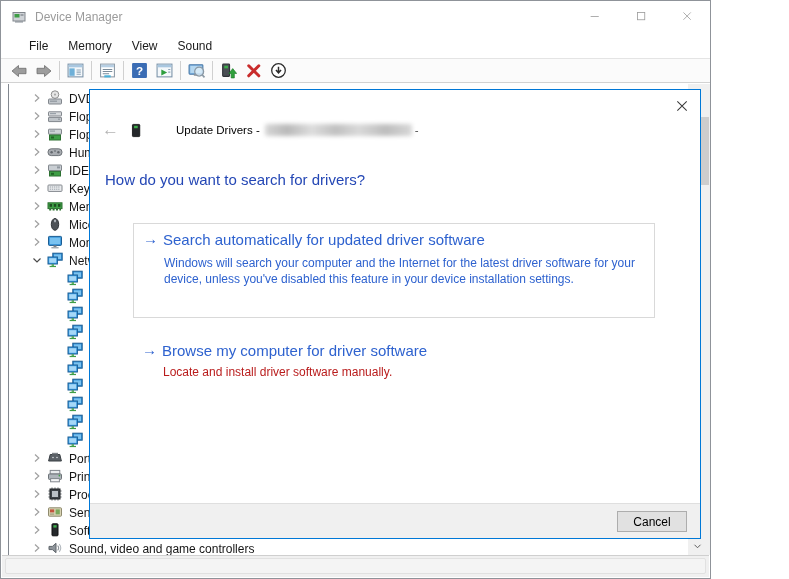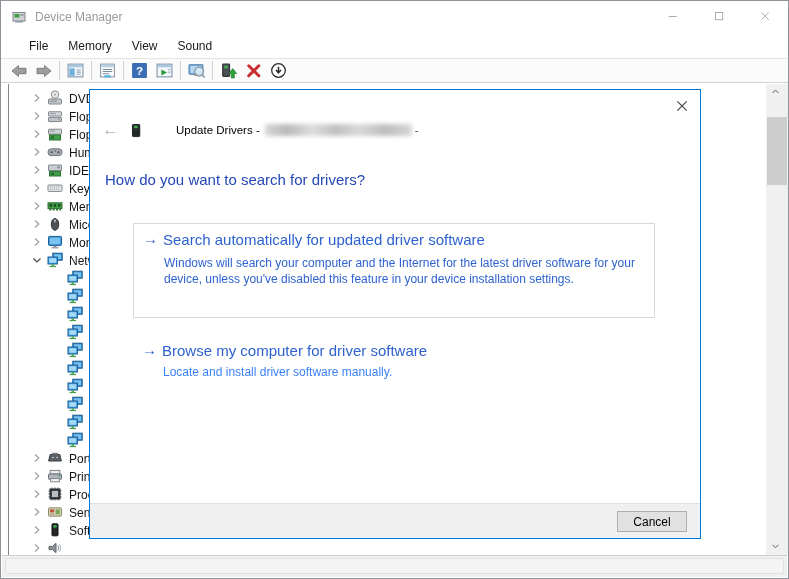--- a/index.html
+++ b/index.html
@@ -1,18 +1,18 @@
 <!DOCTYPE html>
 <html><head>
 <meta charset="utf-8">
 <style>
   * { margin:0; padding:0; box-sizing:border-box; }
   html,body { background:#fff; }
   #app {
-    position:relative; width:789px; height:579px;
+    position:relative; width:711px; height:579px;
     font-family:"Liberation Sans", sans-serif;
     background:#ffffff; border:1px solid #8f9399; overflow:hidden;
   }
   
   .titlebar { position:absolute; top:0; left:0; right:0; height:32px; background:#fff; }
   .title-icon { position:absolute; left:10px; top:8px; width:16px; height:16px; }
   .title-text { position:absolute; left:34px; top:9px; font-size:12px; color:#9b9b9b; }
   .win-controls { position:absolute; right:0; top:0; height:31px; display:flex; }
   .win-btn { width:46px; height:31px; display:flex; align-items:center; justify-content:center; }
   
@@ -584,20 +584,21 @@
               <polyline points="6,4.5 9.8,8 6,11.5" stroke="#a0a0a0" stroke-width="1.2" fill="none"></polyline>
             </svg>
           </span>
           <span class="t-icon">
             <svg width="16" height="16" viewBox="0 0 16 16" xmlns="http://www.w3.org/2000/svg">
               <path d="M2 6.4 h3.4 L9 3.3 v9.4 L5.4 9.6 H2 Z" fill="#8f959b" stroke="#5f656b"></path>
               <path d="M10.6 5.6 a3.2 3.2 0 0 1 0 4.8" stroke="#8f959b" stroke-width="1.1" fill="none"></path>
               <path d="M12.2 4.2 a5.4 5.4 0 0 1 0 7.6" stroke="#b3b9bf" stroke-width="1.1" fill="none"></path>
             </svg>
           </span>
+          <span class="t-label">Sound, video and game controllers</span>
         </div>
       </div>
   </div>
 
   <div class="scrollbar">
     <div class="sb-arrow sb-up">
         <span>
           <svg width="12" height="12" viewBox="0 0 16 16" xmlns="http://www.w3.org/2000/svg">
             <polyline points="2,8 6,4 10,8" stroke="#5a5a5a" stroke-width="1.3" fill="none"></polyline>
           </svg>
@@ -640,21 +641,21 @@
     <div class="dlg-heading" style="color: rgb(36, 71, 181);">How do you want to search for drivers?</div>
     <div>
         <div class="opt opt0">
           <span class="opt-arrow" style="color: rgb(46, 98, 207);">→</span>
           <div class="opt-title" style="color: rgb(46, 98, 207);">Search automatically for updated driver software</div>
           <div class="opt-desc" style="color: rgb(46, 98, 207);">Windows will search your computer and the Internet for the latest driver software for your device, unless you've disabled this feature in your device installation settings.</div>
         </div>
         <div class="opt opt1">
           <span class="opt-arrow" style="color: rgb(46, 98, 207);">→</span>
           <div class="opt-title" style="color: rgb(46, 98, 207);">Browse my computer for driver software</div>
-          <div class="opt-desc" style="color: #3b82f6;">Locate and install driver software manually.</div>
+          <div class="opt-desc" style="color: #b91c1c;">Locate and install driver software manually.</div>
         </div>
       </div>
     <div class="dlg-footer">
       <button class="cancel-btn" style="background: rgb(225, 225, 225); border-color: rgb(173, 173, 173);">Cancel</button>
     </div>
   </div>
 
 </div>
 
 </body></html>

